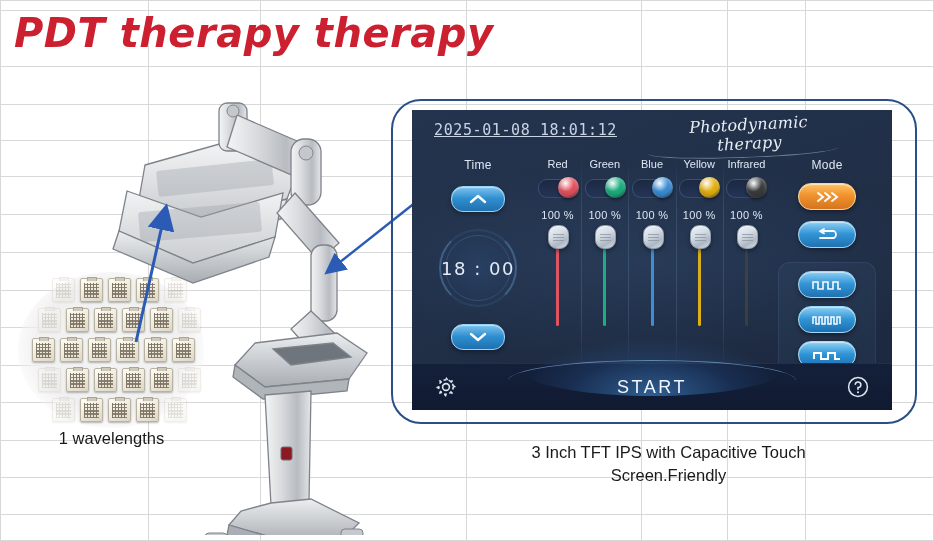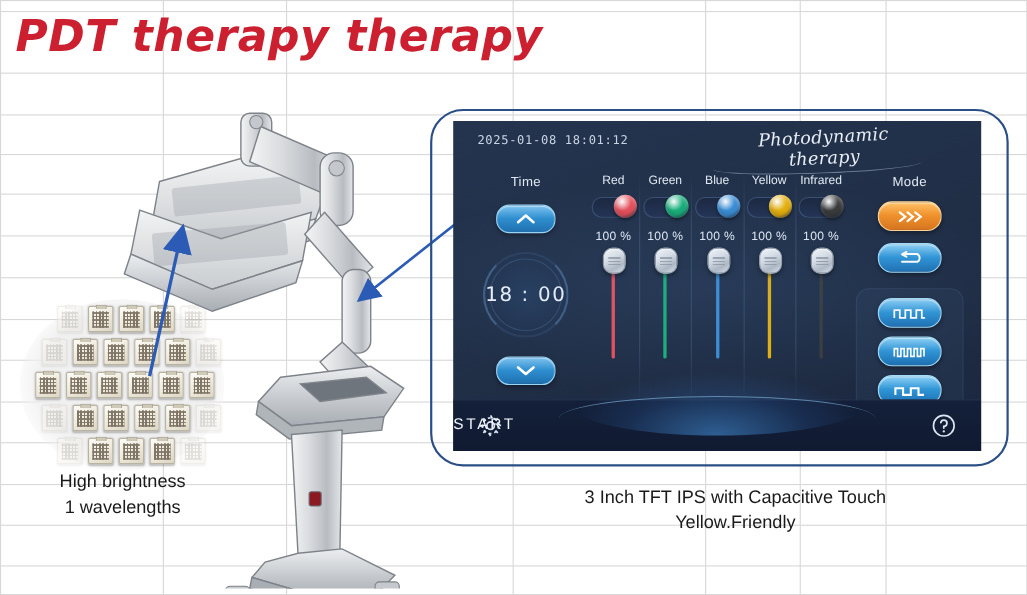--- a/index.html
+++ b/index.html
@@ -65,22 +65,22 @@
     background:linear-gradient(160deg,#25344e 0%,#22314a 35%,#1e2b42 70%,#1b2740 100%);
     overflow:hidden;
   }
   #hmi-screen::after{
     content:"";position:absolute;left:-15%;top:18%;width:130%;height:66%;
     background:radial-gradient(ellipse at 50% 50%, rgba(90,140,200,.13) 0%, rgba(90,140,200,0) 70%);
     pointer-events:none;
   }
 
   .scr-timestamp{
-    position:absolute;left:22px;top:11px;color:#c8d4e4;font-size:11px;
-    letter-spacing:.6px;font-family:"DejaVu Sans Mono","Liberation Mono",monospace;
+    position:absolute;left:22px;top:11px;color:#c8d4e4;font-size:15px;
+    letter-spacing:.6px;font-family:"DejaVu Sans Mono","Liberation Mono",monospace;text-decoration:underline;
   }
   .scr-brand{
     position:absolute;left:252px;top:5px;width:170px;text-align:center;
     color:#e9eef6;font-size:16px;font-style:italic;
     font-family:"DejaVu Serif","Liberation Serif",serif;
     transform:rotate(-3deg);letter-spacing:.3px;
   }
   .scr-brand-underline{
     position:absolute;left:236px;top:33px;width:190px;height:14px;
     border-bottom:1px solid rgba(190,210,235,.45);border-radius:0 0 50% 50%;
@@ -184,22 +184,22 @@
   }
   #bottom-bar .glow{
     position:absolute;left:22%;right:22%;top:-26px;height:58px;border-radius:50%;
     background:radial-gradient(ellipse at 50% 100%, rgba(70,150,225,.55) 0%, rgba(50,110,185,.20) 45%, rgba(40,90,160,0) 72%);
   }
   #bottom-bar .arc{
     position:absolute;left:20%;right:20%;top:-4px;height:40px;
     border-top:1.5px solid rgba(150,205,250,.55);border-radius:50%;
   }
   #start-label{
-    position:absolute;left:0;right:0;top:13px;
-    color:#f0f6fd;font-size:14px;letter-spacing:2.5px;
+    position:absolute;left:0;right:0;top:13px;text-align:center;
+    color:#f0f6fd;font-size:18px;letter-spacing:2.5px;
   }
   #gear-btn{position:absolute;left:22px;top:11px;width:24px;height:24px;}
   #help-btn{position:absolute;right:22px;top:11px;width:24px;height:24px;}
 
   
   .caption{
     position:absolute;z-index:6;color:#1a1a1a;font-size:16.5px;
     line-height:1.42;text-align:center;
   }
   #caption-left{left:14px;top:427px;width:195px;}
@@ -570,19 +570,18 @@
       <svg width="24" height="24" viewBox="0 0 24 24">
         <circle cx="12" cy="12" r="9.4" fill="none" stroke="#dce6f2" stroke-width="1.5"></circle>
         <path d="M9.3,9.2 A2.8,2.8 0 1,1 12,12.6 L12,14.2" fill="none" stroke="#dce6f2" stroke-width="1.6" stroke-linecap="round"></path>
         <circle cx="12" cy="17.2" r="1.05" fill="#dce6f2"></circle>
       </svg>
     </div>
   </div>
 </div>
 
 <div class="caption" id="caption-left">
-    <div>High brightness</div>
     <div>1 wavelengths</div>
   </div>
 <div class="caption" id="caption-right">
     <div>3 Inch TFT  IPS with Capacitive Touch</div>
-    <div>Yellow.Friendly</div>
+    <div>Screen.Friendly</div>
   </div>
 
 </body></html>

